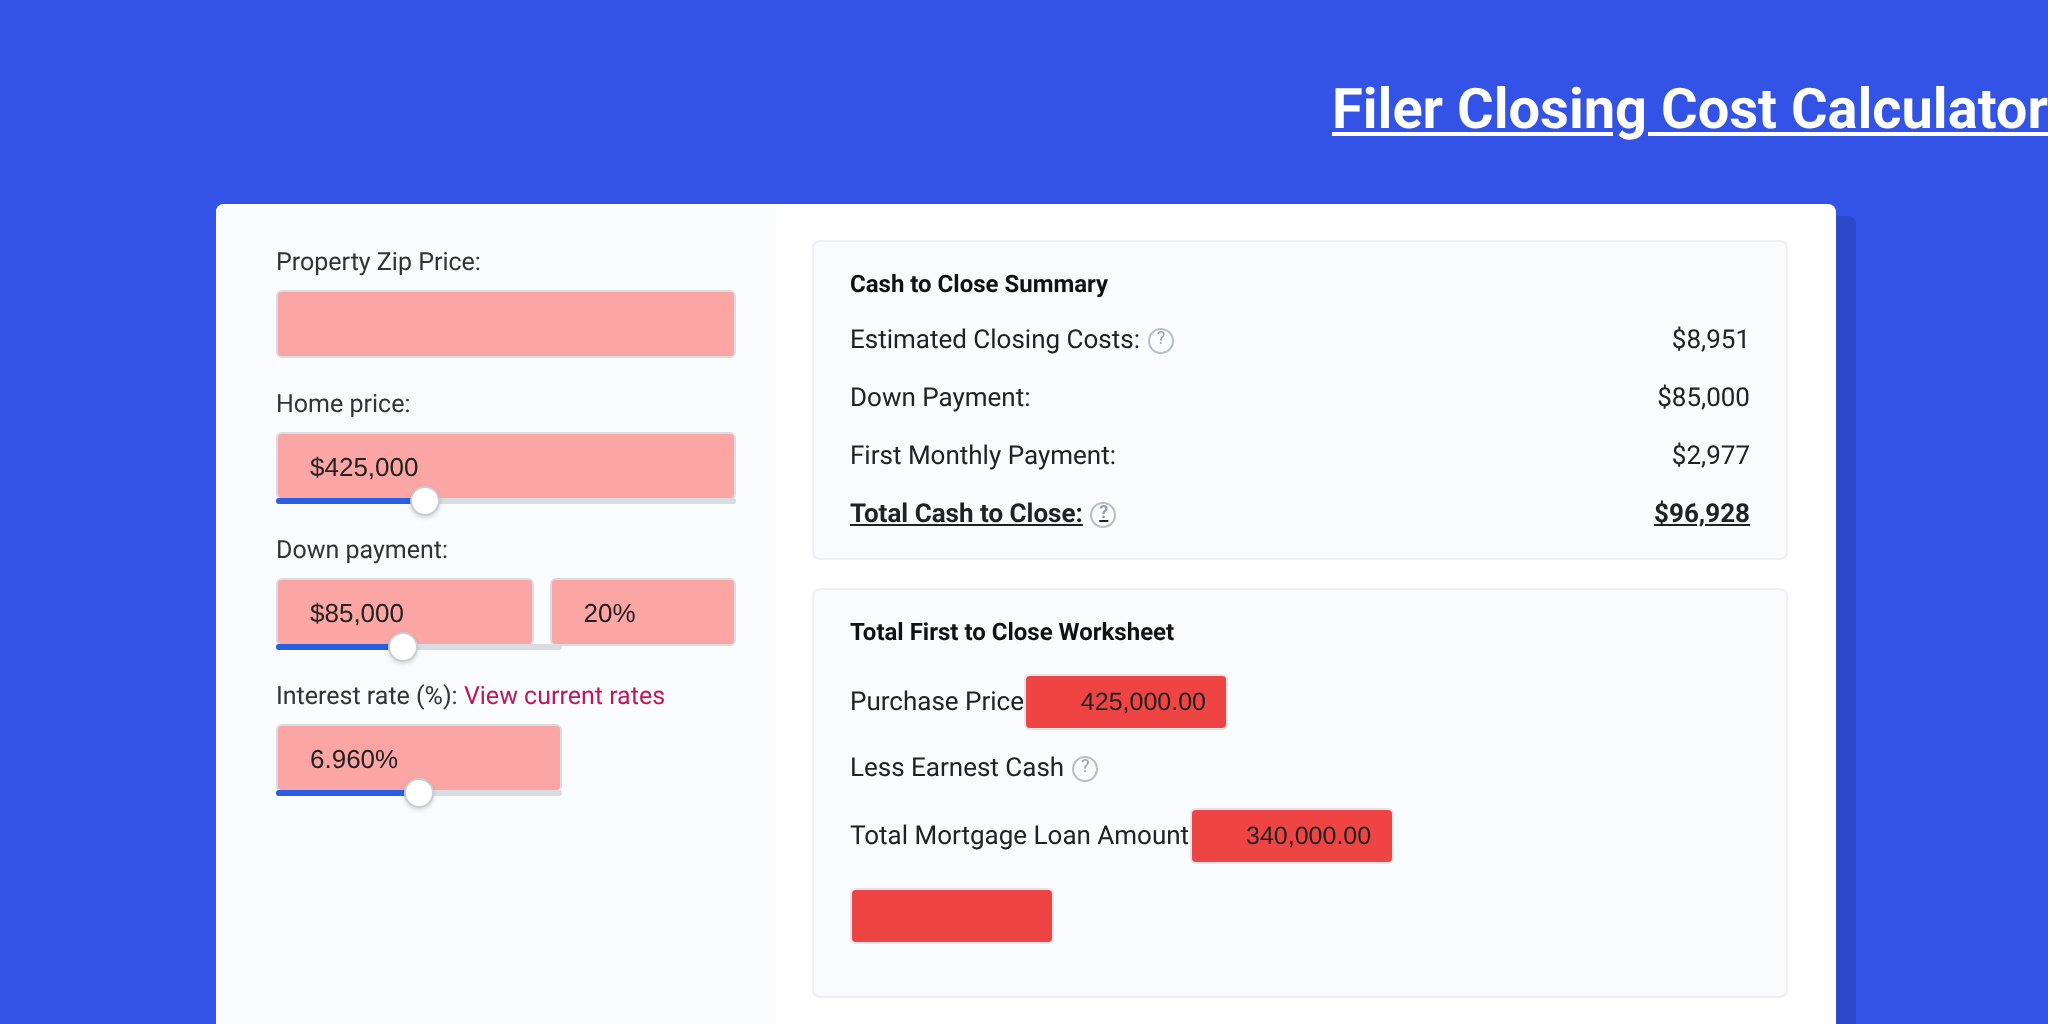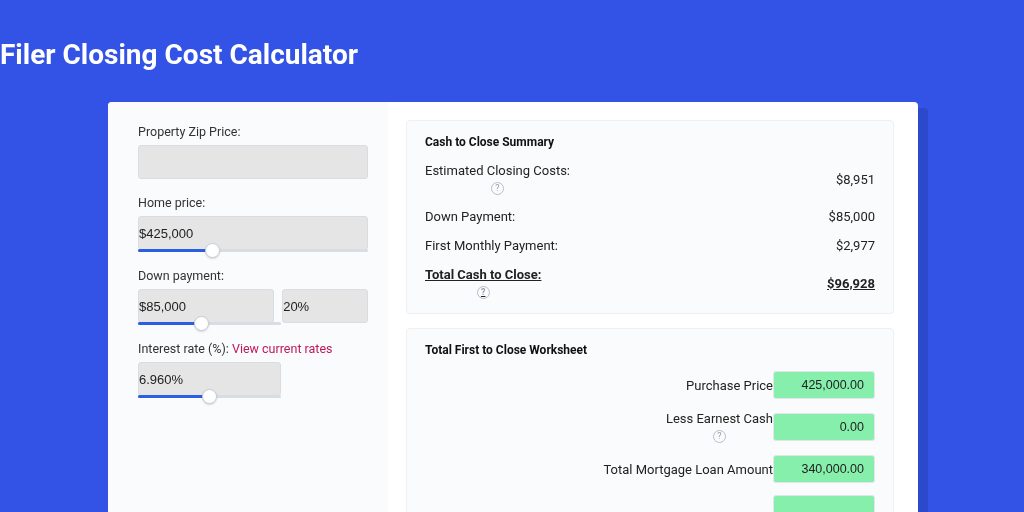--- a/index.html
+++ b/index.html
@@ -4,25 +4,26 @@
 <style>
   * { box-sizing: border-box; margin: 0; padding: 0; }
   body {
     font-family: -apple-system, BlinkMacSystemFont, "Segoe UI", Roboto, Arial, sans-serif;
     background: #3353e6;
     width: 1024px;
     height: 512px;
     overflow: hidden;
   }
   .page-title {
-    text-align: left;
+    text-align: right;
     color: #fff;
     font-size: 28px;
     font-weight: 700;
     padding: 38px 0 24px 0;
+    text-decoration: underline;
   }
   .card-shadow {
     position: absolute;
     top: 108px;
     left: 118px;
     width: 810px;
     height: 420px;
     background: #2c49c9;
     border-radius: 4px;
   }
@@ -52,23 +53,23 @@
     color: #333;
     margin-bottom: 6px;
     display: block;
   }
   .link { color: #be185d; text-decoration: none; }
   .input {
     width: 100%;
     height: 34px;
     border: 1px solid #d8dde3;
     border-radius: 3px;
-    padding: 0 0;
+    padding: 0 16px;
     font-size: 13px;
-    background: #e5e5e5;
+    background: #fca5a5;
     color: #222;
   }
   .slider-track {
     position: relative;
     height: 3px;
     background: #d8dde3;
     margin-top: -1px;
     border-radius: 2px;
   }
   .slider-fill {
@@ -106,47 +107,47 @@
   }
   .row {
     display: flex;
     justify-content: space-between;
     align-items: center;
     font-size: 13px;
     color: #222;
     margin-bottom: 14px;
   }
   .row.bold { font-weight: 700; margin-bottom: 0; text-decoration: underline; }
-  .row-label { display: flex; align-items: center; gap: 4px; flex-direction: column; }
+  .row-label { display: flex; align-items: center; gap: 4px; }
   .help {
     display: inline-flex;
     align-items: center;
     justify-content: center;
     width: 13px;
     height: 13px;
     border: 1px solid #b8bec8;
     border-radius: 50%;
     font-size: 9px;
     color: #98a0ad;
     line-height: 1;
   }
   .val-input {
     width: 102px;
     height: 28px;
     border: 1px solid #e2e5ea;
     border-radius: 3px;
-    background: #86efac;
+    background: #ef4444;
     text-align: right;
     padding: 0 10px;
     font-size: 12.5px;
     color: #222;
   }
   .wrow {
     display: flex;
-    justify-content: flex-end;
+    justify-content: flex-start;
     align-items: center;
     font-size: 13px;
     color: #222;
     margin-bottom: 12px;
   }
 </style>
 </head>
 <body>
 
 <h1 class="page-title">Filer Closing Cost Calculator</h1>
@@ -240,21 +241,20 @@
           <span>Purchase Price</span>
         </span>
         <input class="val-input" value="425,000.00" style="">
       </div>
 
       <div class="wrow">
         <span class="row-label">
           <span>Less Earnest Cash</span>
           <span class="help">?</span>
         </span>
-        <input class="val-input" value="0.00" style="">
       </div>
 
       <div class="wrow">
         <span class="row-label">
           <span>Total Mortgage Loan Amount</span>
         </span>
         <input class="val-input" value="340,000.00" style="">
       </div>
 
       <div class="wrow">

